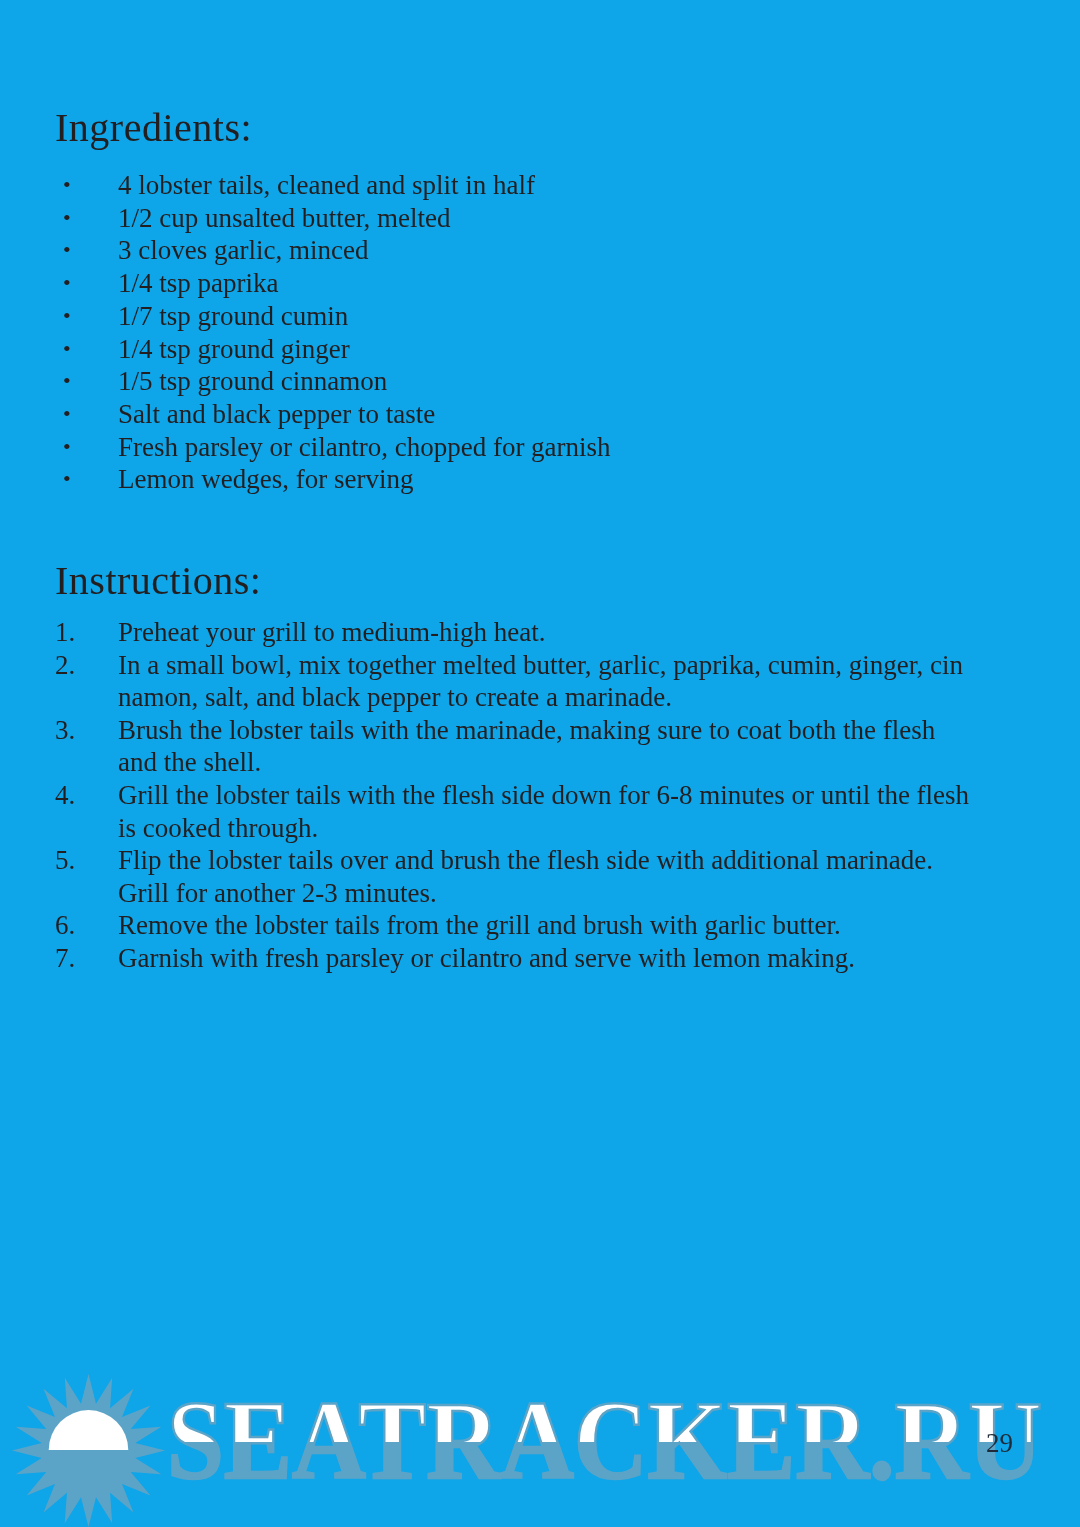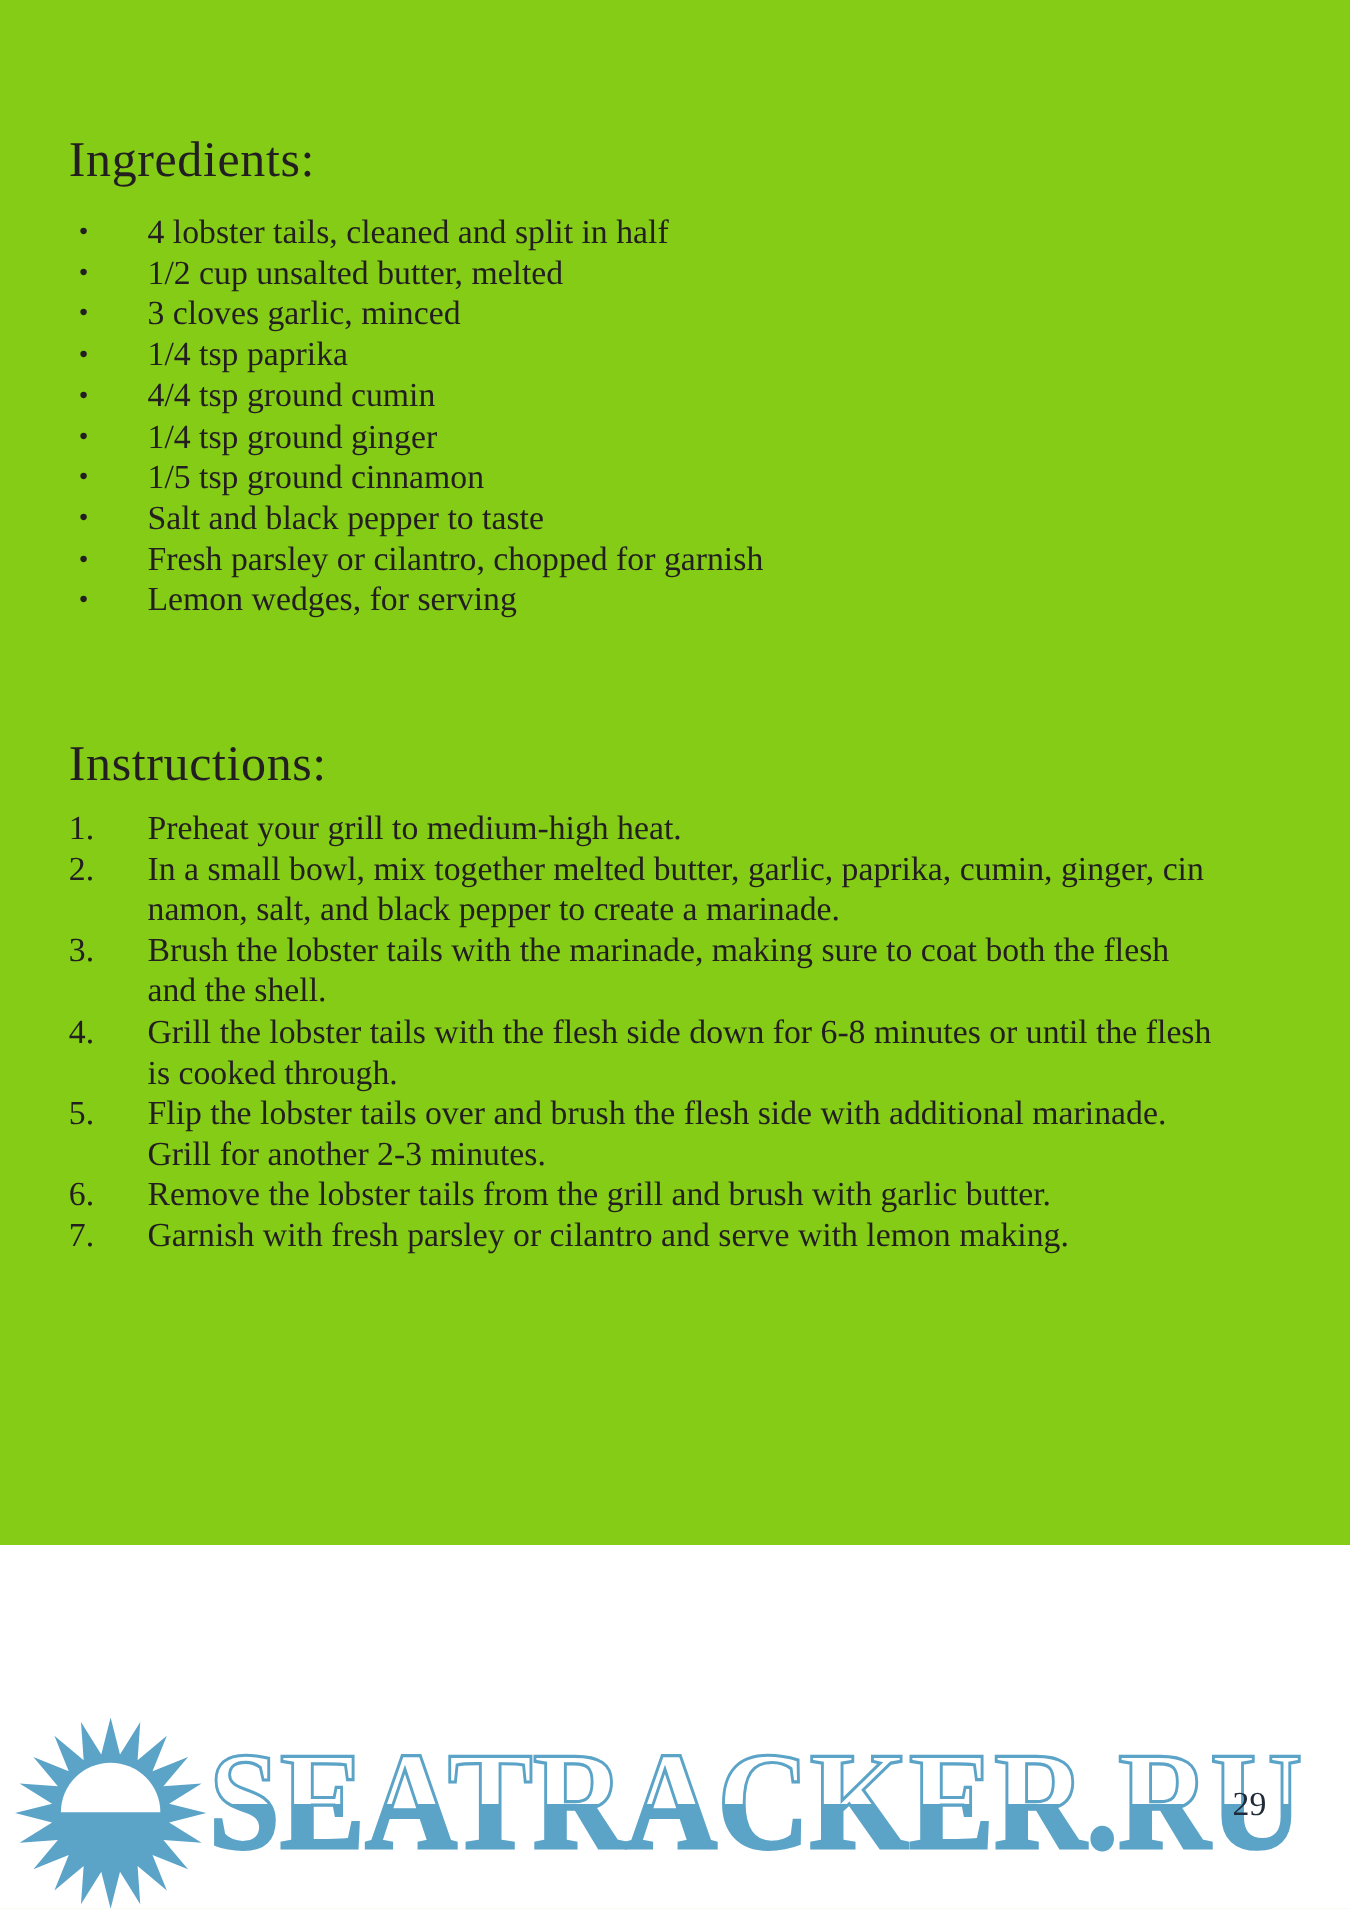--- a/index.html
+++ b/index.html
@@ -10,22 +10,22 @@
     height: 1527px;
     overflow: hidden;
     position: relative;
     font-family: "Liberation Serif", "DejaVu Serif", serif;
     color: #231f20;
   }
   .page {
     position: absolute;
     inset: 0;
     width: 1080px;
-    height: 1236px;
-    background: #84cc16;
+    height: 1527px;
+    background: #0ea5e9;
     text-decoration: underline;
   }
   .content {
     position: absolute;
     left: 55px;
     top: 104px;
     width: 990px;
   }
   h1.section-heading {
     margin: 0;
@@ -45,21 +45,21 @@
     display: flex;
     font-size: 27px;
     line-height: 32.7px;
   }
   .marker {
     flex: 0 0 63px;
     padding-left: 8px;
     box-sizing: border-box;
   }
   ul.ing-list .marker { font-size: 22px; line-height: 32.7px; }
-  h1.instructions-heading { margin-top: 91px; }
+  h1.instructions-heading { margin-top: 61px; }
   ol.ins-list { margin-top: 11px; }
   ol.ins-list li {
     display: flex;
     font-size: 27px;
     line-height: 32.6px;
   }
   ol.ins-list .marker { padding-left: 0; }
   .line { display: block; }
   .watermark {
     position: absolute;
@@ -116,21 +116,21 @@
         <li>
           <span class="marker">•</span>
           <span class="txt">3 cloves garlic, minced</span>
         </li>
         <li>
           <span class="marker">•</span>
           <span class="txt">1/4 tsp paprika</span>
         </li>
         <li>
           <span class="marker">•</span>
-          <span class="txt">4/4 tsp ground cumin</span>
+          <span class="txt">1/7 tsp ground cumin</span>
         </li>
         <li>
           <span class="marker">•</span>
           <span class="txt">1/4 tsp ground ginger</span>
         </li>
         <li>
           <span class="marker">•</span>
           <span class="txt">1/5 tsp ground cinnamon</span>
         </li>
         <li>

